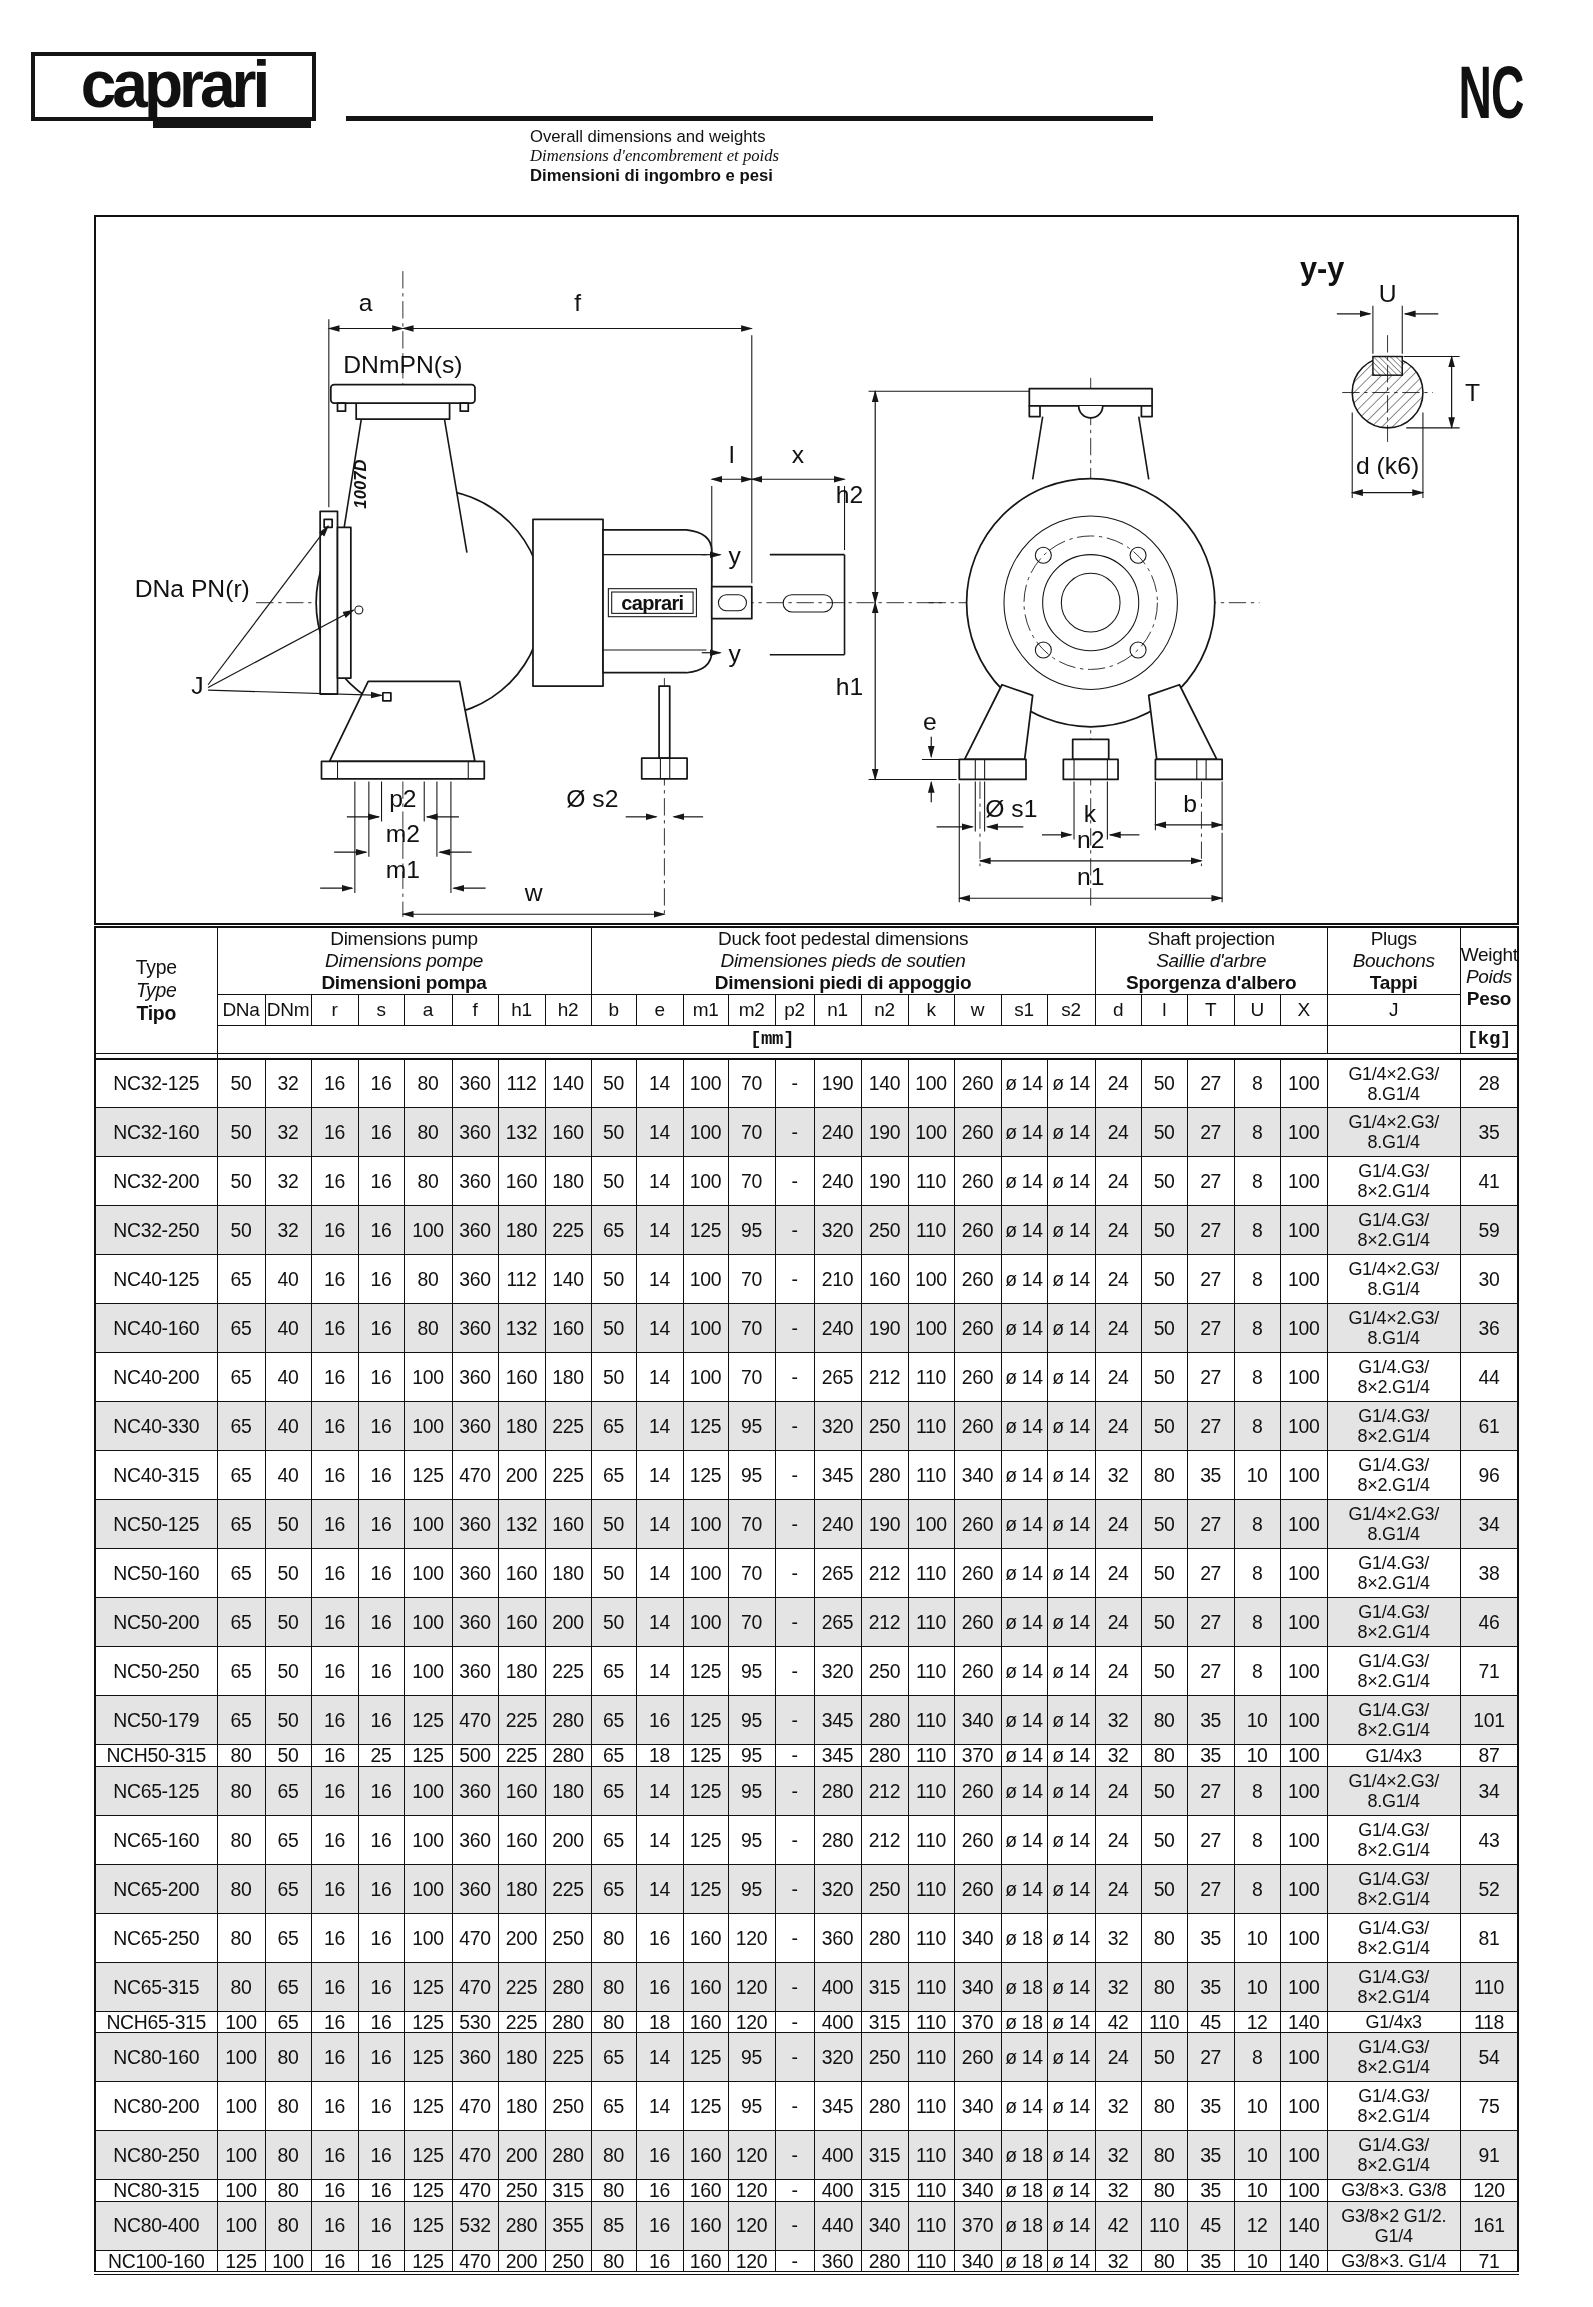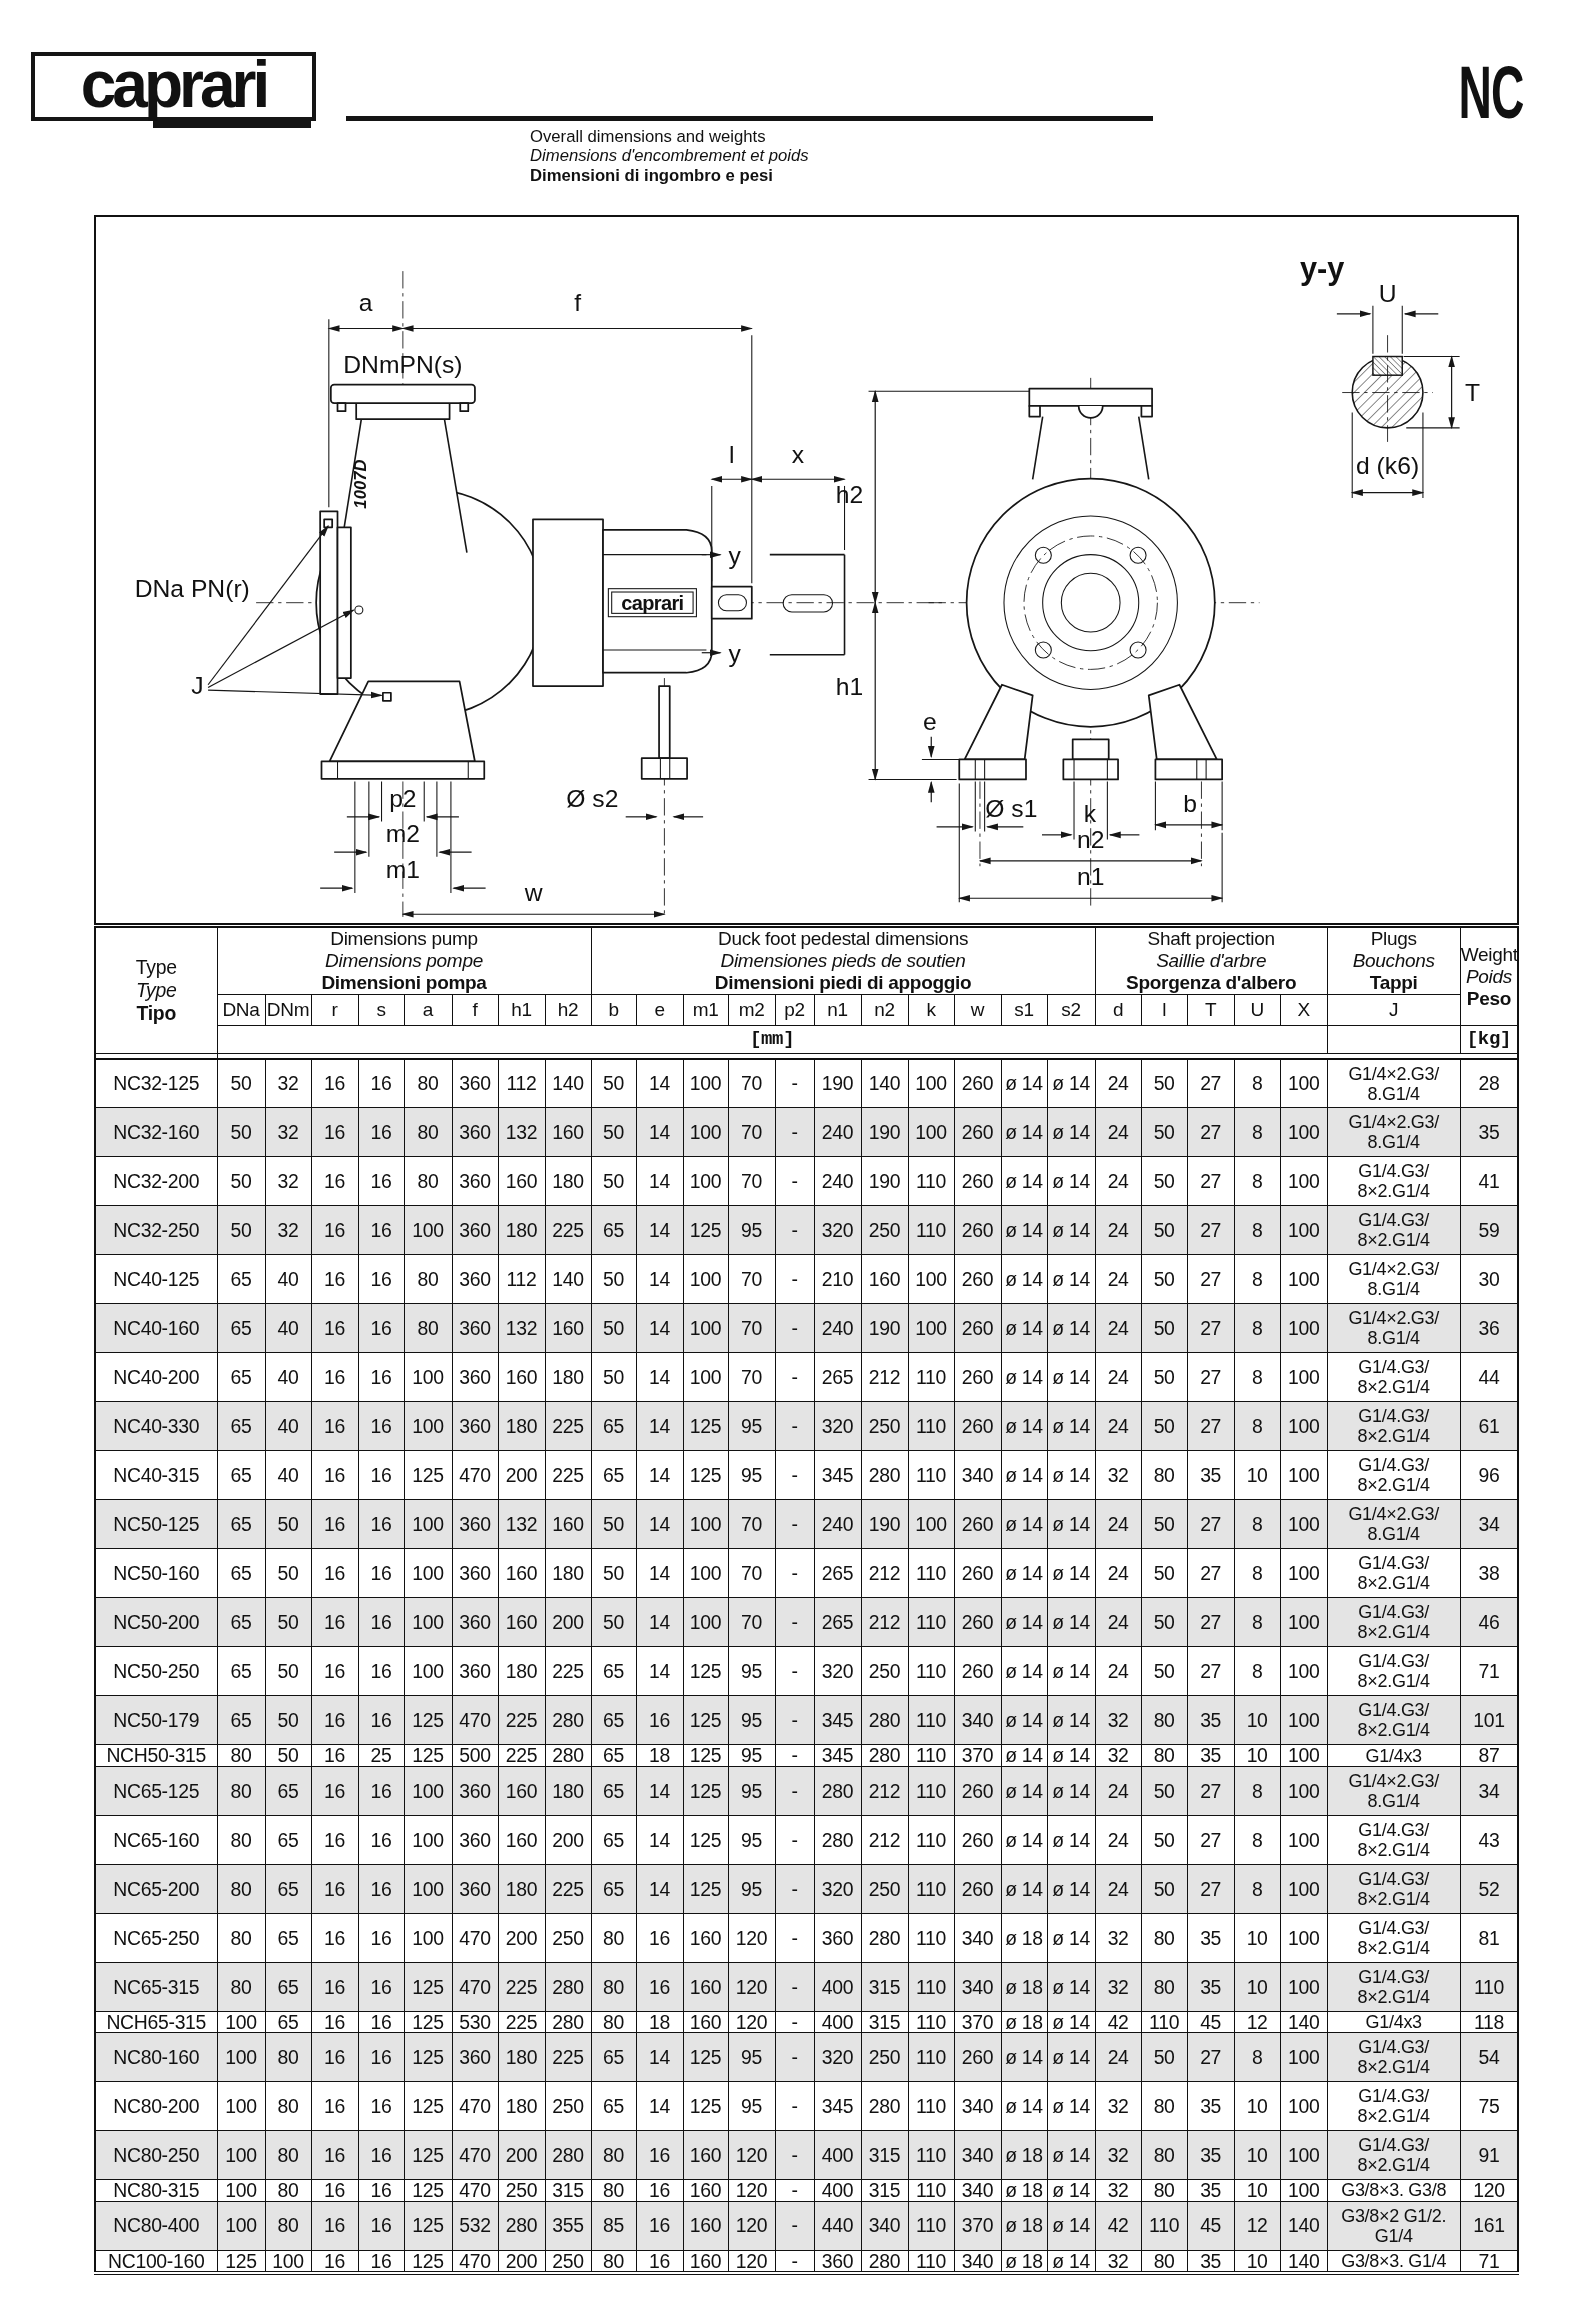--- a/index.html
+++ b/index.html
@@ -6,21 +6,21 @@
   body{width:1594px;height:2307px;position:relative;font-family:"Liberation Sans",sans-serif;color:#111;overflow:hidden;}
   .abs{position:absolute;}
 
   
   .logo-box{left:31px;top:52px;width:277px;height:61px;border:4px solid #151515;
     display:flex;align-items:center;justify-content:center;}
   .logo-text{font-size:64px;font-weight:bold;letter-spacing:-4px;transform:scale(1,1.05);line-height:1;margin-top:-5.4px;}
   .logo-bar{left:153px;top:121px;width:158px;height:7.4px;background:#151515;}
   .hrule{left:346px;top:116px;width:807px;height:4.7px;background:#151515;}
   .titles{left:530px;top:127px;width:468px;text-align:left;font-size:16.7px;line-height:19.4px;}
-  .t-fr{font-style:italic;}
+  .t-fr{font-style:italic;font-family:Liberation Serif, serif;}
   .t-it{font-weight:bold;}
   .nc-code{top:56px;right:70px;font-size:70px;font-weight:bold;line-height:1;
     transform:scale(0.66,1.05);transform-origin:top right;letter-spacing:-1.3px;}
 
   
   .frame{left:94px;top:215px;width:1425px;height:710px;border:2px solid #111;box-sizing:border-box;background:#fff;}
   svg{display:block;}
   .ol{fill:#fff;stroke:#161616;stroke-width:2.6;stroke-linejoin:round;}
   .ln{stroke:#161616;stroke-width:2.4;fill:none;}
   .thin{stroke:#161616;stroke-width:1.6;fill:none;}

